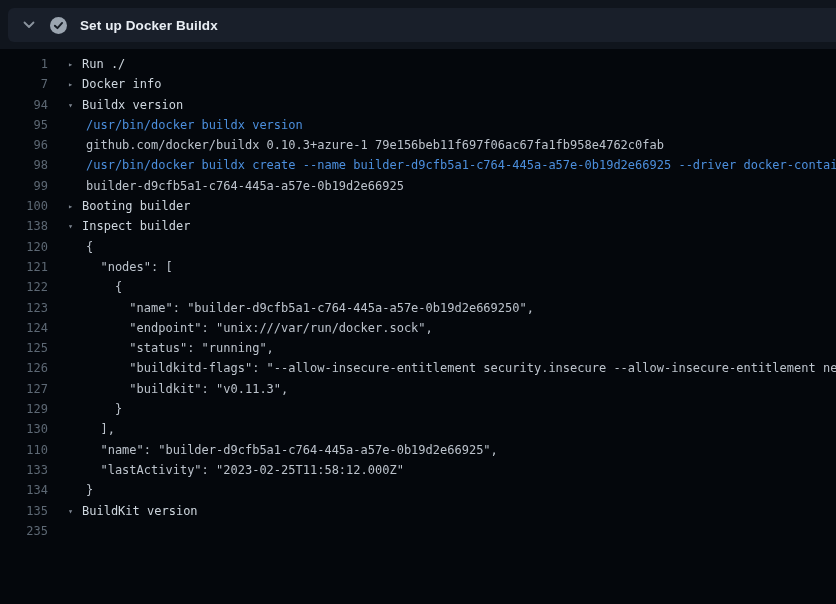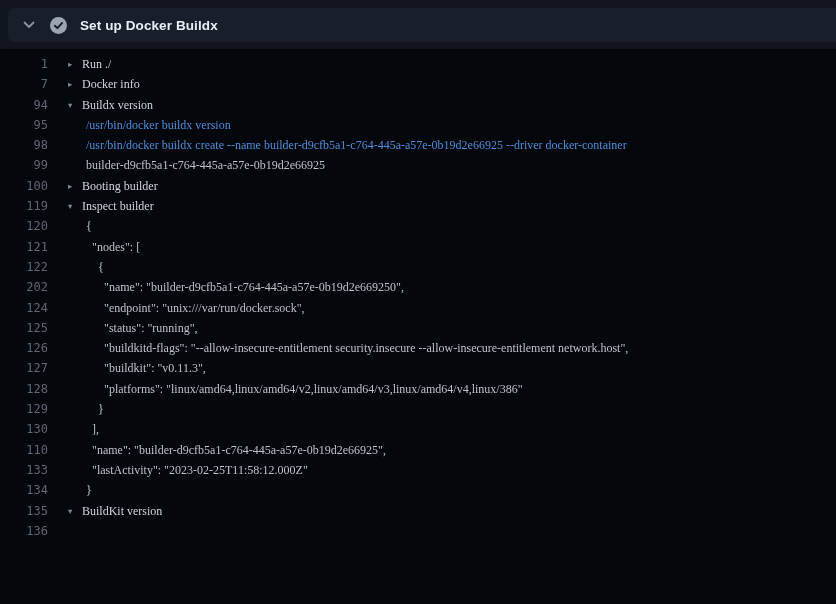--- a/index.html
+++ b/index.html
@@ -25,21 +25,21 @@
     position:absolute; left:0; right:0; top:49px; bottom:0;
     background:#04070c; padding-top:5px;
     font-family:"DejaVu Sans Mono", monospace; font-size:12px;
     overflow:hidden;
   }
   .row { display:flex; height:20.3px; line-height:20.3px; white-space:pre; }
   .num {
     flex:none; width:48px; text-align:right;
     color:#5d6874; cursor:pointer; user-select:none;
   }
-  .content { padding-left:20px; color:#bcc3cc; overflow:hidden;font-family:Liberation Serif, serif; }
+  .content { padding-left:20px; color:#bcc3cc; overflow:hidden; }
   .content.plain { padding-left:38px;text-align:center; }
   .content.group { color:#ced6de; cursor:pointer; }
   .content.cmd { color:#4c8fdd; }
   .arrow {
     display:inline-block; width:14px; color:#7d8590;
     font-size:8.5px; vertical-align:1px;
   }
 </style>
 </head>
 <body>
@@ -57,33 +57,33 @@
     </svg>
   </span>
   <span class="step-title">Set up Docker Buildx</span>
 </div>
 
 <div class="log" id="log">
     <div class="row"><span class="num">1</span><span class="content group"><span class="arrow">▸</span><span>Run ./</span></span></div>
     <div class="row"><span class="num">7</span><span class="content group"><span class="arrow">▸</span><span>Docker info</span></span></div>
     <div class="row"><span class="num">94</span><span class="content group"><span class="arrow">▾</span><span>Buildx version</span></span></div>
     <div class="row"><span class="num">95</span><span class="content plain cmd">/usr/bin/docker buildx version</span></div>
+    <div class="row"><span class="num">96</span><span class="content plain">github.com/docker/buildx 0.10.3+azure-1 79e156beb11f697f06ac67fa1fb958e4762c0fab</span></div>
     <div class="row"><span class="num">98</span><span class="content plain cmd">/usr/bin/docker buildx create --name builder-d9cfb5a1-c764-445a-a57e-0b19d2e66925 --driver docker-container</span></div>
     <div class="row"><span class="num">99</span><span class="content plain">builder-d9cfb5a1-c764-445a-a57e-0b19d2e66925</span></div>
     <div class="row"><span class="num">100</span><span class="content group"><span class="arrow">▸</span><span>Booting builder</span></span></div>
-    <div class="row"><span class="num">119</span><span class="content group"><span class="arrow">▾</span><span>Inspect builder</span></span></div>
+    <div class="row"><span class="num">138</span><span class="content group"><span class="arrow">▾</span><span>Inspect builder</span></span></div>
     <div class="row"><span class="num">120</span><span class="content plain">{</span></div>
     <div class="row"><span class="num">121</span><span class="content plain">  "nodes": [</span></div>
     <div class="row"><span class="num">122</span><span class="content plain">    {</span></div>
-    <div class="row"><span class="num">202</span><span class="content plain">      "name": "builder-d9cfb5a1-c764-445a-a57e-0b19d2e669250",</span></div>
+    <div class="row"><span class="num">123</span><span class="content plain">      "name": "builder-d9cfb5a1-c764-445a-a57e-0b19d2e669250",</span></div>
     <div class="row"><span class="num">124</span><span class="content plain">      "endpoint": "unix:///var/run/docker.sock",</span></div>
     <div class="row"><span class="num">125</span><span class="content plain">      "status": "running",</span></div>
     <div class="row"><span class="num">126</span><span class="content plain">      "buildkitd-flags": "--allow-insecure-entitlement security.insecure --allow-insecure-entitlement network.host",</span></div>
     <div class="row"><span class="num">127</span><span class="content plain">      "buildkit": "v0.11.3",</span></div>
-    <div class="row"><span class="num">128</span><span class="content plain">      "platforms": "linux/amd64,linux/amd64/v2,linux/amd64/v3,linux/amd64/v4,linux/386"</span></div>
     <div class="row"><span class="num">129</span><span class="content plain">    }</span></div>
     <div class="row"><span class="num">130</span><span class="content plain">  ],</span></div>
     <div class="row"><span class="num">110</span><span class="content plain">  "name": "builder-d9cfb5a1-c764-445a-a57e-0b19d2e66925",</span></div>
     <div class="row"><span class="num">133</span><span class="content plain">  "lastActivity": "2023-02-25T11:58:12.000Z"</span></div>
     <div class="row"><span class="num">134</span><span class="content plain">}</span></div>
     <div class="row"><span class="num">135</span><span class="content group"><span class="arrow">▾</span><span>BuildKit version</span></span></div>
-    <div class="row"><span class="num">136</span></div>
+    <div class="row"><span class="num">235</span></div>
   </div>
 
 </body></html>

